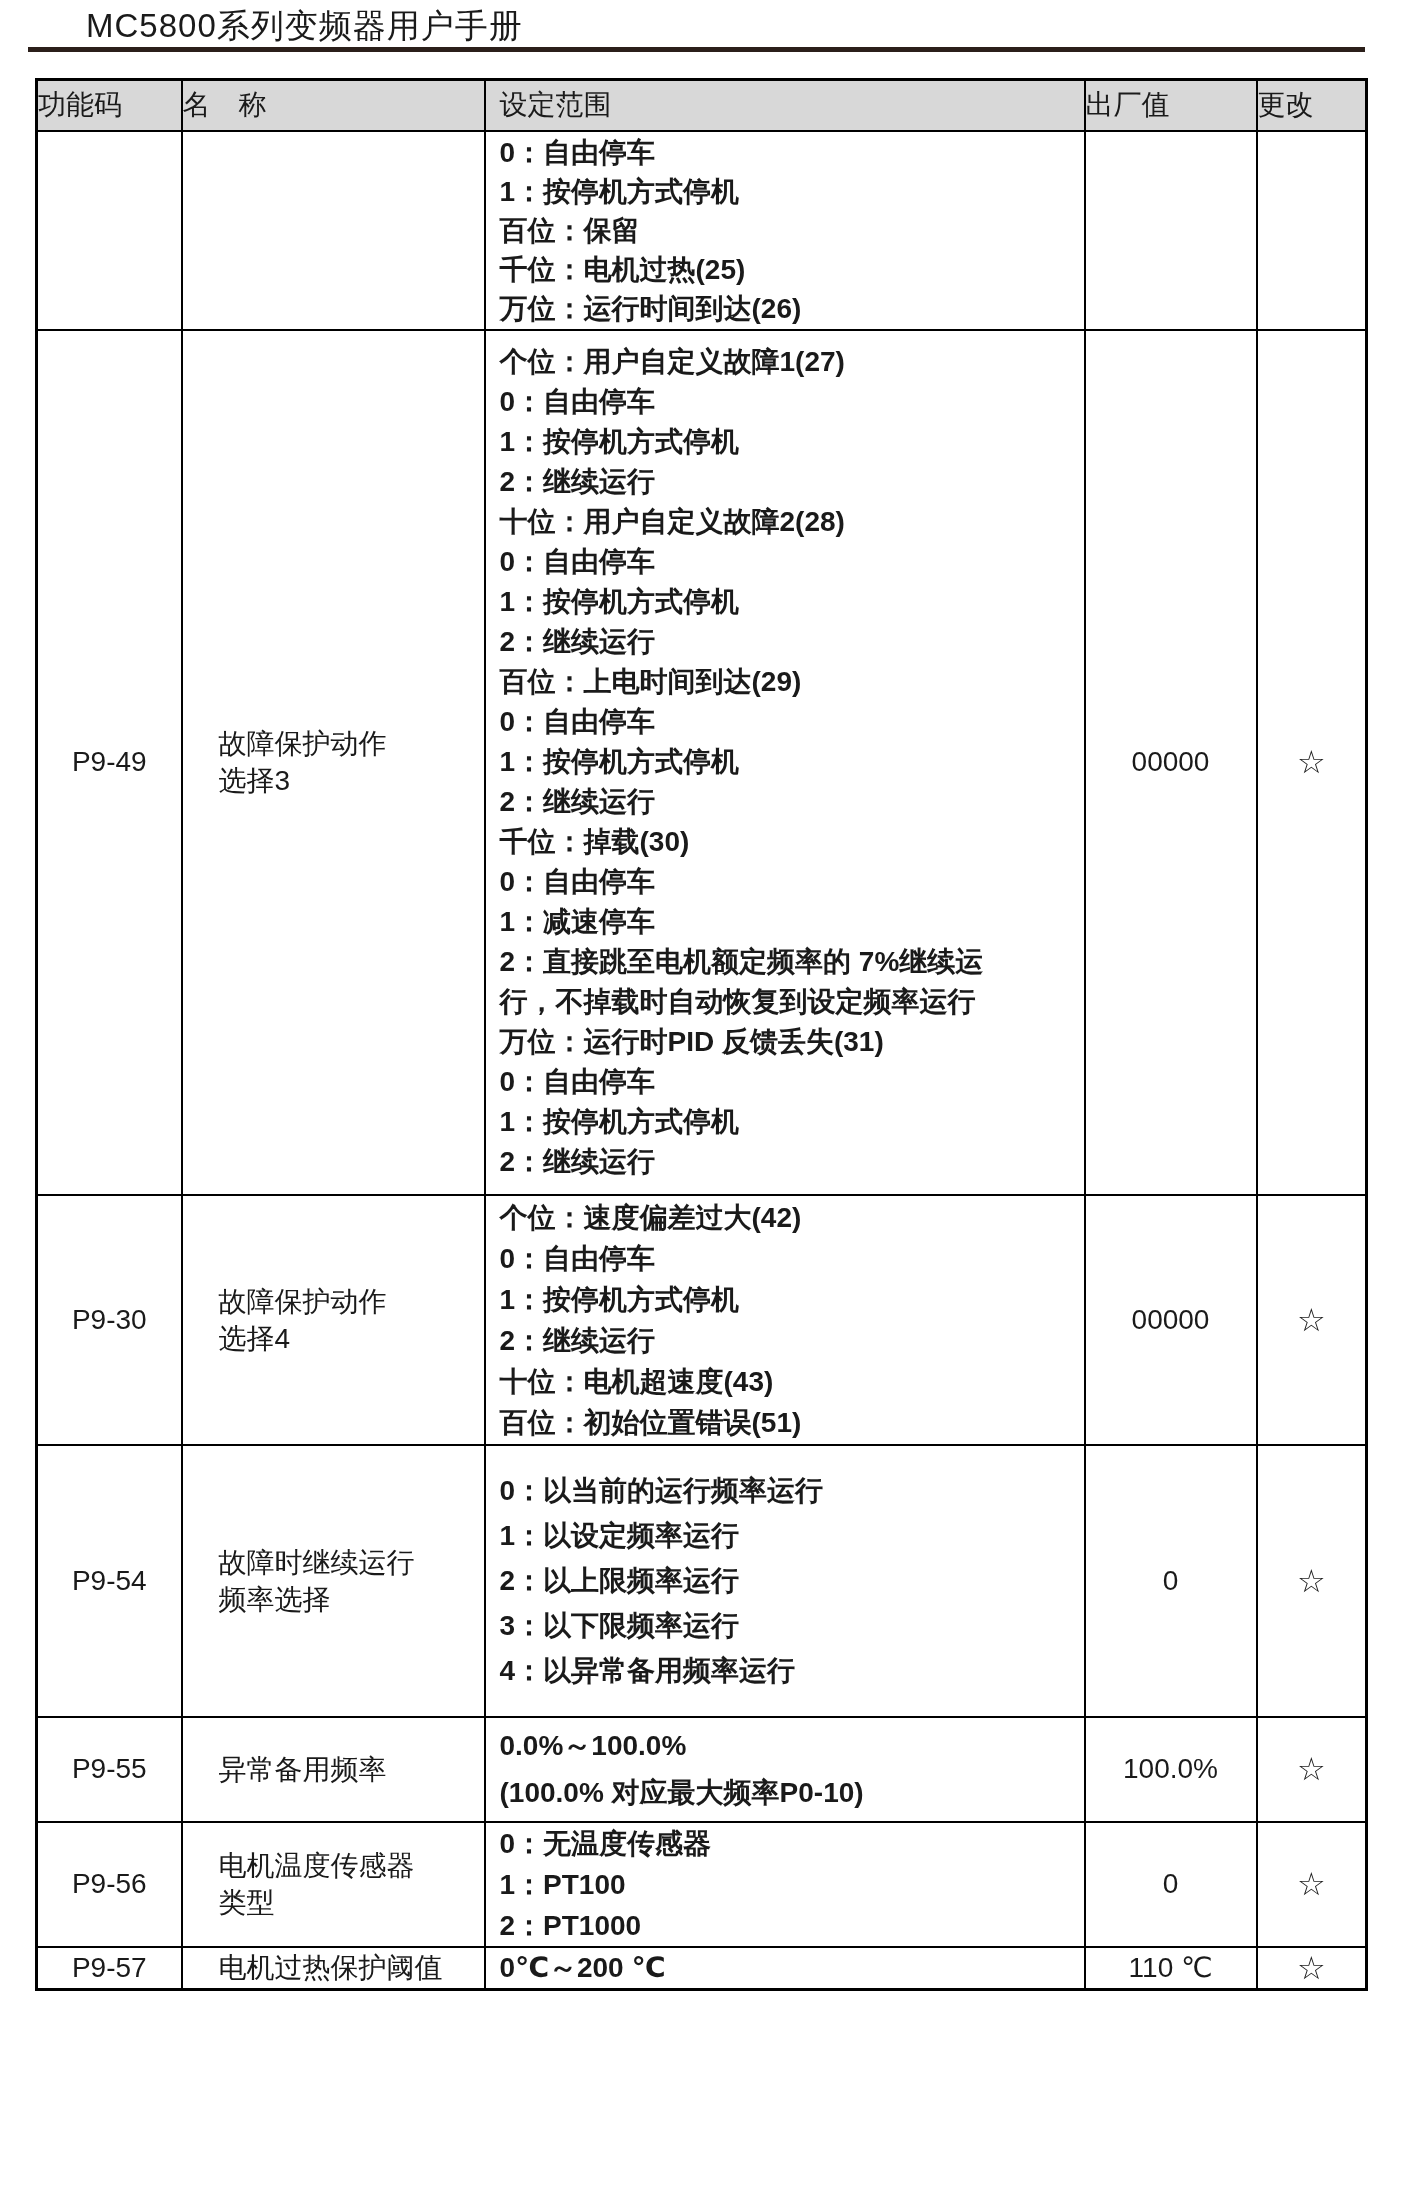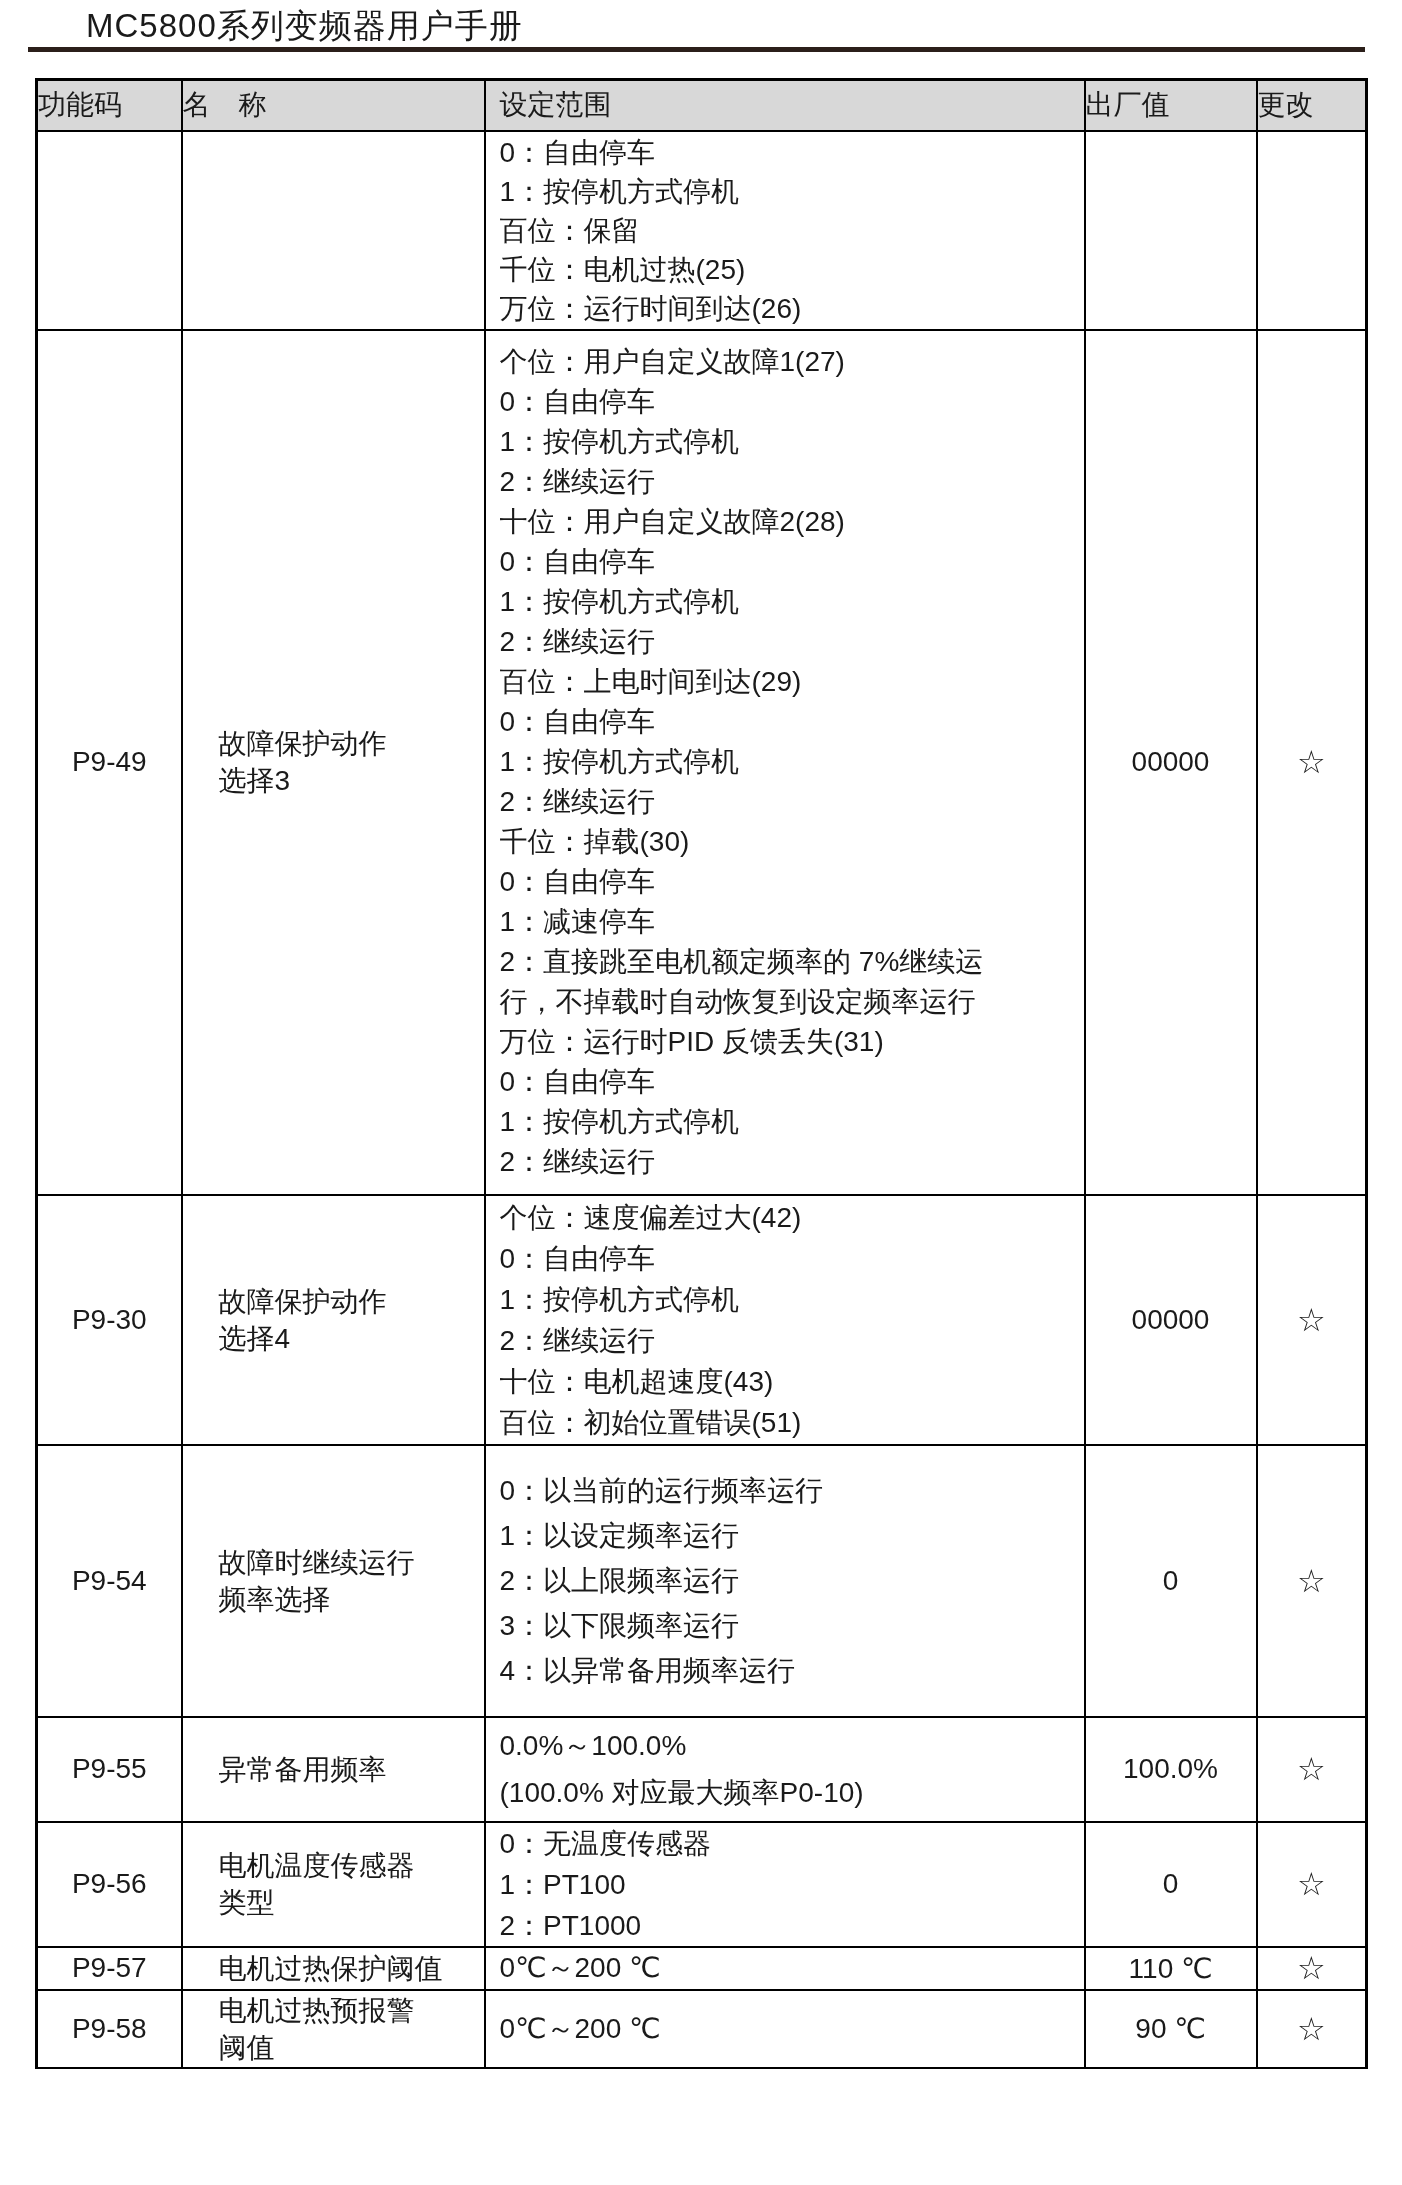--- a/index.html
+++ b/index.html
@@ -64,20 +64,21 @@
   td.name{
     text-align:left;
     padding-left:36px;
     white-space:pre-line;
     line-height:37px;
   }
   td.range{
     text-align:left;
     padding-left:14px;
     white-space:pre-line;
+    font-weight:bold;
   }
   td.value{text-align:center;}
   td.change{text-align:center;font-size:32px;}
   tr.r0{height:199px;}
   tr.r1{height:865px;}
   tr.r2{height:250px;}
   tr.r3{height:272px;}
   tr.r4{height:105px;}
   tr.r5{height:124px;}
   tr.r6{height:43px;margin-left:16px;}
@@ -213,26 +214,18 @@
         <td class="value">0</td>
         <td class="change">☆</td>
       </tr>
       <tr class="r6">
         <td class="code">P9-57</td>
         <td class="name">电机过热保护阈值</td>
         <td class="range">0℃～200 ℃</td>
         <td class="value">110 ℃</td>
         <td class="change">☆</td>
       </tr>
-      <tr class="r7">
-        <td class="code">P9-58</td>
-        <td class="name">电机过热预报警
-阈值</td>
-        <td class="range">0℃～200 ℃</td>
-        <td class="value">90 ℃</td>
-        <td class="change">☆</td>
-      </tr>
     </tbody>
   </table>
 
   <div class="footer-rule"></div>
 
 </div>
 
 </body></html>

